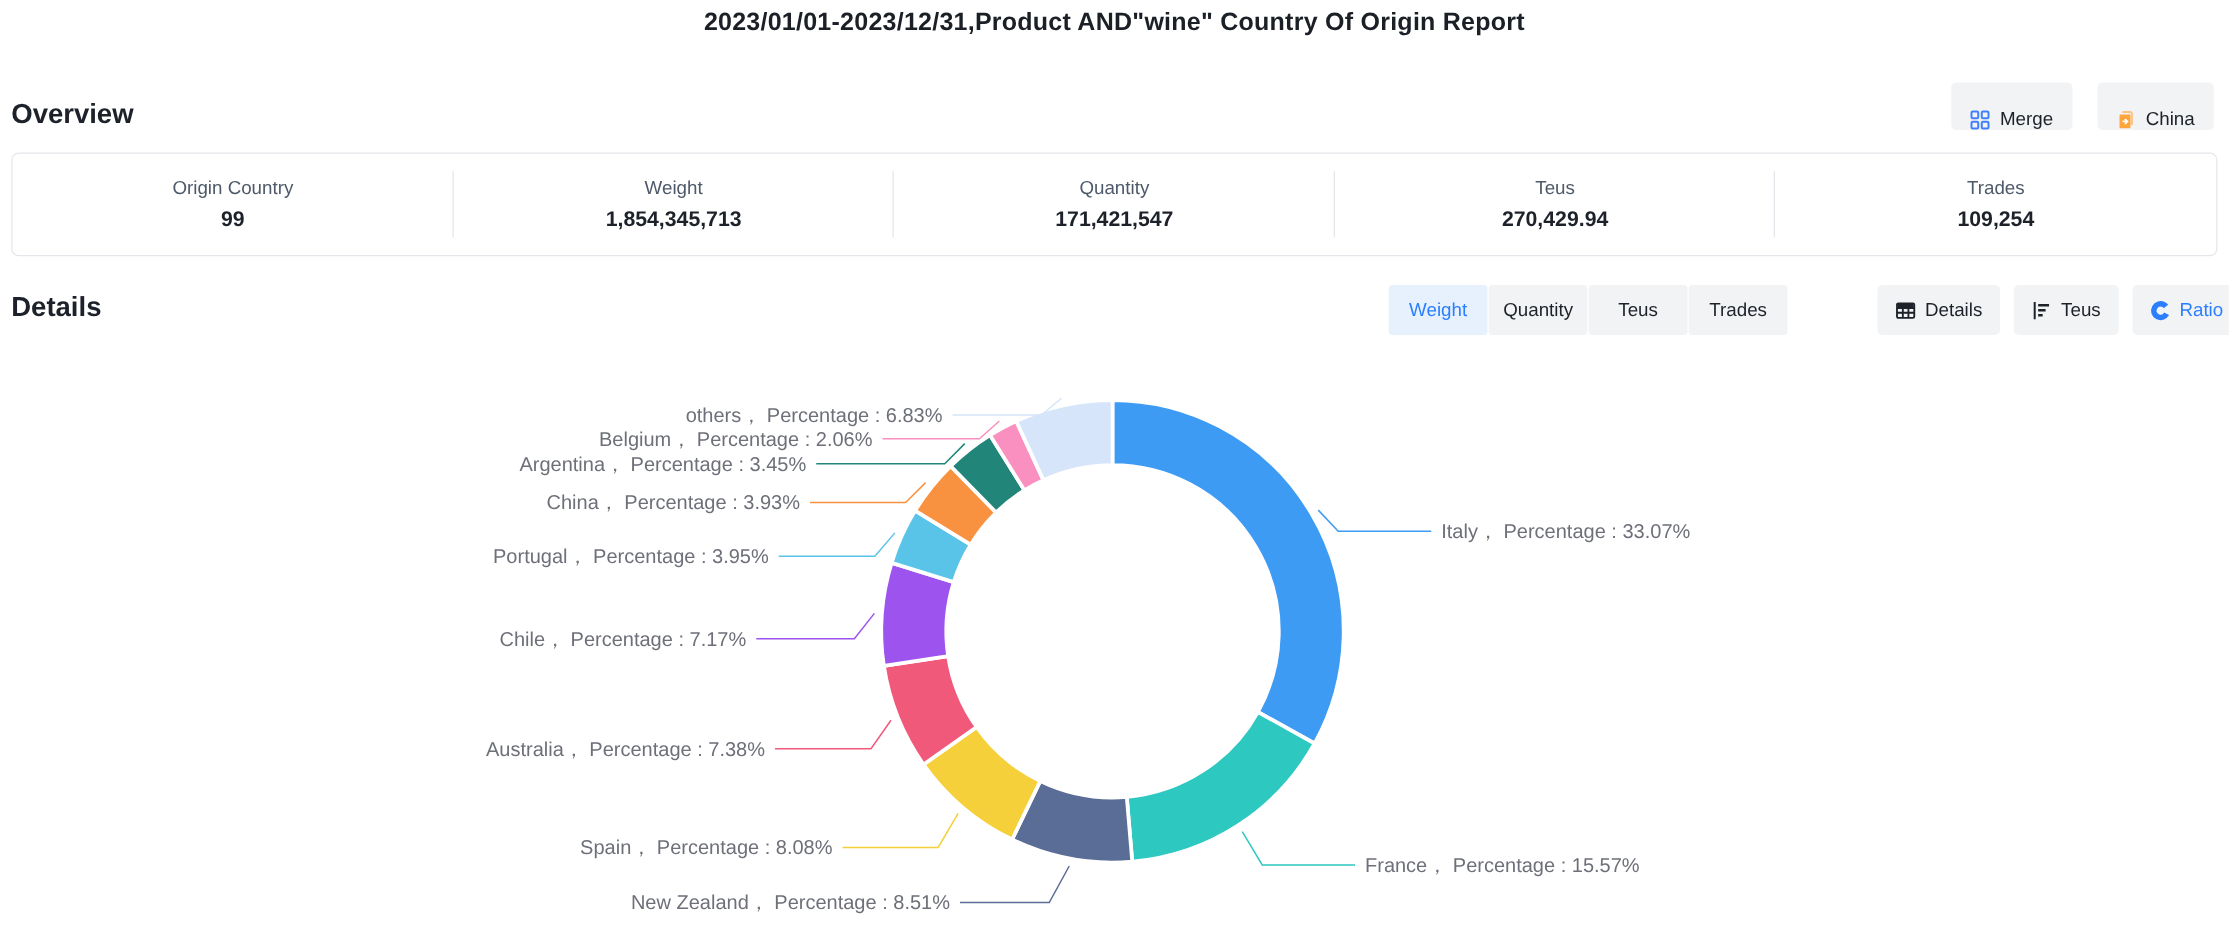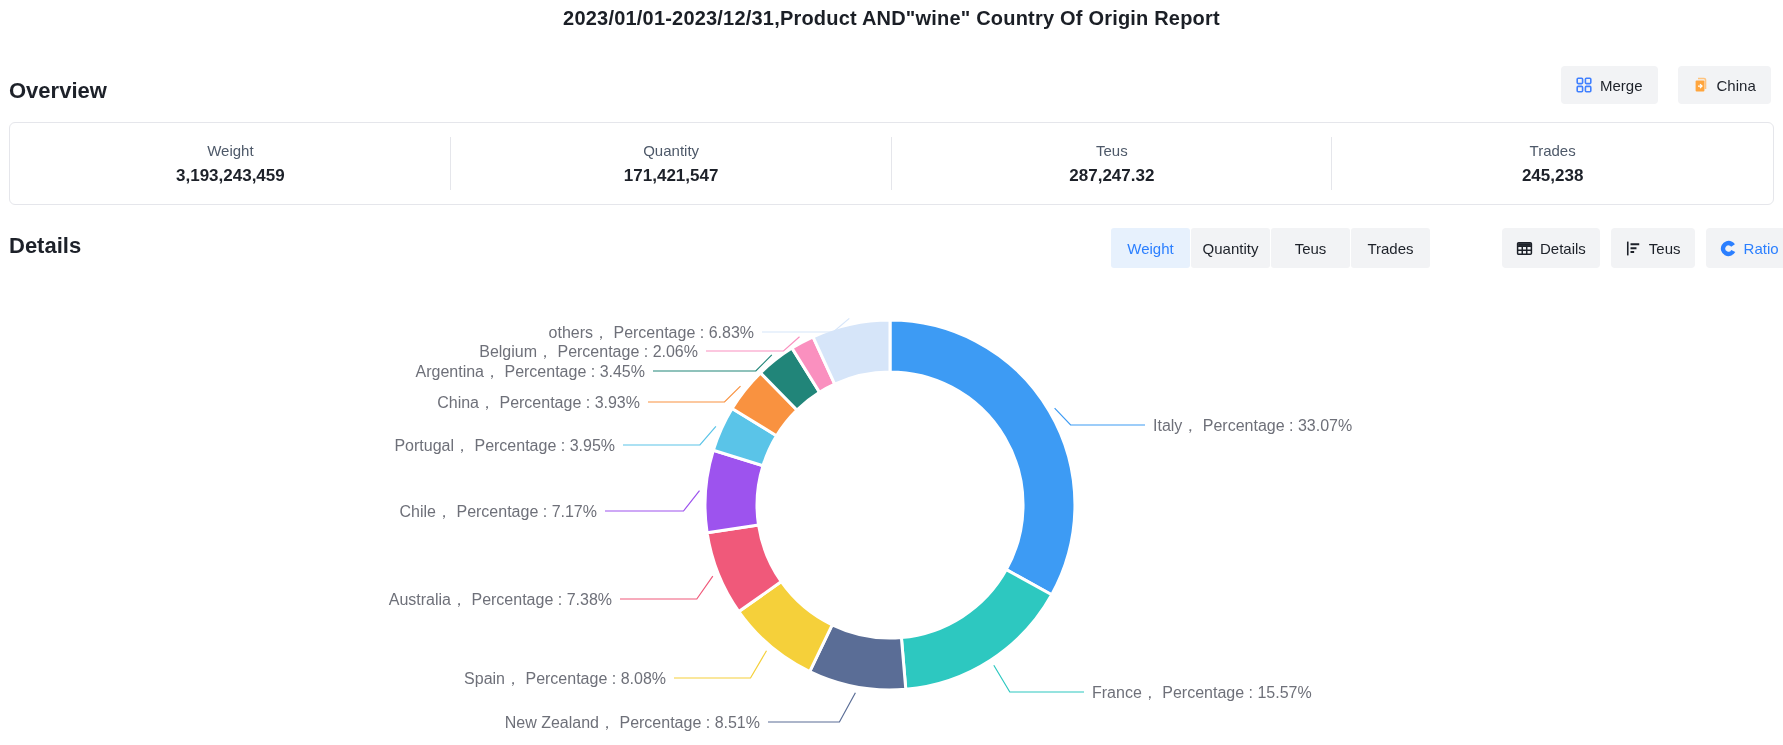--- a/index.html
+++ b/index.html
@@ -11,21 +11,21 @@
   .page-title{
     position:absolute;top:7px;left:0;width:100%;text-align:center;
     font-size:20px;font-weight:600;color:#1b1f26;letter-spacing:.2px;
   }
   .section-heading{position:absolute;left:9px;font-size:22px;font-weight:700;color:#1D2129;}
   .overview-heading{top:78px;}
   .details-heading{top:233px;}
   .top-buttons{position:absolute;top:66px;left:1561px;display:flex;gap:20px;}
   .btn{
     height:38px;padding:0 15px;background:#F2F3F5;border:none;border-radius:4px;
-    display:flex;align-items:center;gap:8px;font-size:15px;color:#1D2129;cursor:pointer;
+    display:flex;align-items:flex-end;gap:8px;font-size:15px;color:#1D2129;cursor:pointer;
     font-family:inherit;
   }
   .overview-card{
     position:absolute;top:122px;left:9px;width:1765px;height:83px;
     border:1px solid #E5E6EB;border-radius:6px;box-sizing:border-box;
     display:flex;background:#fff;
   }
   .stat{flex:1;position:relative;display:flex;flex-direction:column;align-items:center;justify-content:center;gap:7px;}
   .stat:not(:last-child)::after{
     content:"";position:absolute;right:0;top:14px;bottom:14px;width:1px;background:#E5E6EB;
@@ -76,34 +76,38 @@
           <rect x="2.6" y="3.6" width="8.8" height="11" rx="1" fill="#FFA53D"></rect>
           <path d="M5 9.1h3.4M7 7.1l2 2-2 2" stroke="#ffffff" stroke-width="1.3" fill="none"></path>
         </svg>
     </span>
     <span>China</span>
   </button>
 </div>
 
 <div class="overview-card">
     <div class="stat">
+      <div class="stat-label">Origin Country</div>
+      <div class="stat-value">99</div>
+    </div>
+    <div class="stat">
       <div class="stat-label">Weight</div>
-      <div class="stat-value">3,193,243,459</div>
+      <div class="stat-value">1,854,345,713</div>
     </div>
     <div class="stat">
       <div class="stat-label">Quantity</div>
       <div class="stat-value">171,421,547</div>
     </div>
     <div class="stat">
       <div class="stat-label">Teus</div>
-      <div class="stat-value">287,247.32</div>
+      <div class="stat-value">270,429.94</div>
     </div>
     <div class="stat">
       <div class="stat-label">Trades</div>
-      <div class="stat-value">245,238</div>
+      <div class="stat-value">109,254</div>
     </div>
   </div>
 
 <div class="section-heading details-heading">Details</div>
 
 <div class="tabs">
     <div class="tab active">Weight</div>
     <div class="tab">Quantity</div>
     <div class="tab">Teus</div>
     <div class="tab">Trades</div>

